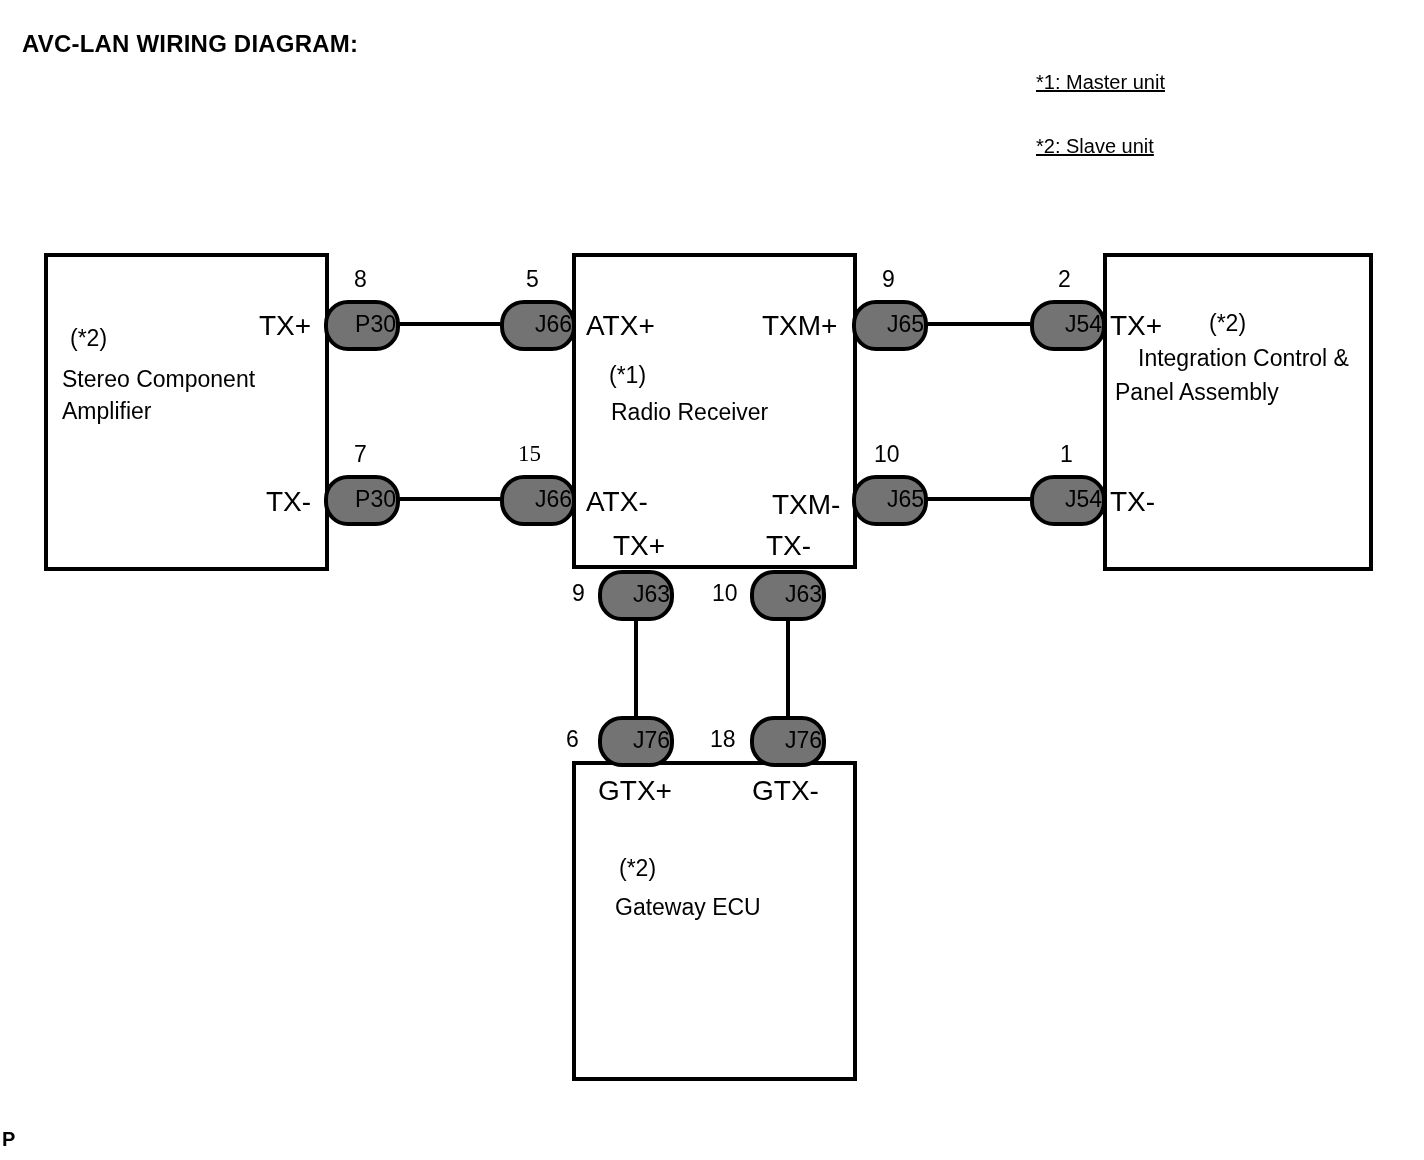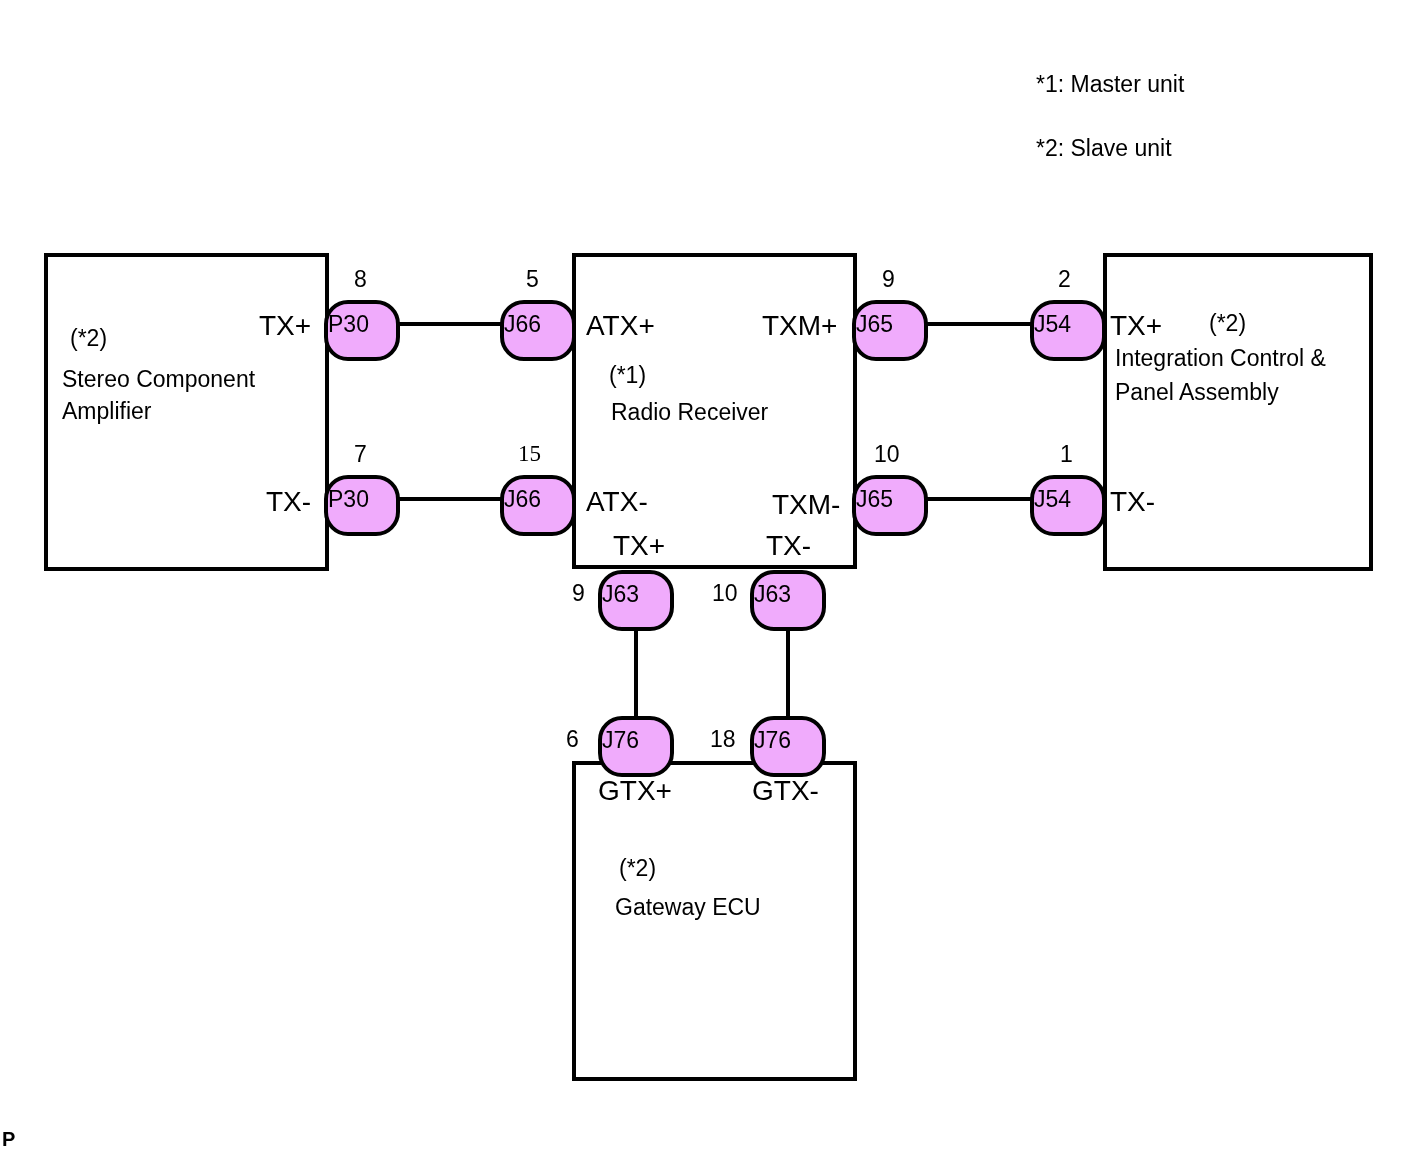--- a/index.html
+++ b/index.html
@@ -25,22 +25,23 @@
     left: 22px;
     top: 30px;
     font-size: 24px;
     font-weight: bold;
     letter-spacing: 0.2px;
     white-space: nowrap;
   }
   .legend-line {
     position: absolute;
     left: 1036px;
-    font-size: 23px;
-    white-space: nowrap;
+    font-size: 20px;
+    white-space: nowrap;
+    text-decoration: underline;
   }
   .legend-1 { top: 71px; }
   .legend-2 { top: 135px; }
 
   .page-mark {
     position: absolute;
     left: 2px;
     top: 1128px;
     font-size: 20px;
     font-weight: bold;
@@ -71,27 +72,27 @@
     position: absolute;
     font-size: 28px;
     white-space: nowrap;
   }
 
   
   .conn {
     position: absolute;
     box-sizing: border-box;
     width: 76px;
-    height: 61px;
+    height: 51px;
     border: 4px solid #000000;
     border-radius: 24px;
-    background: #f0abfc;
+    background: #737373;
     font-size: 23px;
     line-height: 40px;
-    text-align: left;
+    text-align: right;
     z-index: 5;
   }
   
   .pin {
     position: absolute;
     font-size: 23px;
     white-space: nowrap;
     z-index: 6;
   }
 
@@ -107,20 +108,21 @@
     width: 4px;
     background: #000000;
     z-index: 1;
   }
 </style>
 </head>
 <body>
 
 <div id="canvas">
 
+  <div class="title">AVC-LAN WIRING DIAGRAM:</div>
 
   <div class="legend-line legend-1">*1: Master unit</div>
   <div class="legend-line legend-2">*2: Slave unit</div>
 
   <div class="wire-h" style="left:396px; top:322px; width:112px;"></div>
   <div class="wire-h" style="left:396px; top:497px; width:112px;"></div>
   <div class="wire-h" style="left:924px; top:322px; width:112px;"></div>
   <div class="wire-h" style="left:924px; top:497px; width:112px;"></div>
   <div class="wire-v" style="left:634px; top:612px; height:130px;"></div>
   <div class="wire-v" style="left:786px; top:612px; height:130px;"></div>
@@ -162,21 +164,21 @@
   <div class="conn" style="left:852px; top:475px;">J65</div>
 
   <div class="pin" style="left:572px; top:580px;">9</div>
   <div class="conn" style="left:598px; top:570px;">J63</div>
 
   <div class="pin" style="left:712px; top:580px;">10</div>
   <div class="conn" style="left:750px; top:570px;">J63</div>
 
   <div class="unit-box" id="box-panel"></div>
   <div class="box-text small-note" style="left:1209px; top:310px;">(*2)</div>
-  <div class="box-text" style="left:1115px; top:345px;">Integration Control &amp;</div>
+  <div class="box-text" style="left:1138px; top:345px;">Integration Control &amp;</div>
   <div class="box-text" style="left:1115px; top:379px;">Panel Assembly</div>
   <div class="port-label" style="left:1110px; top:310px;">TX+</div>
   <div class="port-label" style="left:1110px; top:486px;">TX-</div>
 
   <div class="pin" style="left:1058px; top:266px;">2</div>
   <div class="conn" style="left:1030px; top:300px;">J54</div>
 
   <div class="pin" style="left:1060px; top:441px;">1</div>
   <div class="conn" style="left:1030px; top:475px;">J54</div>
 

